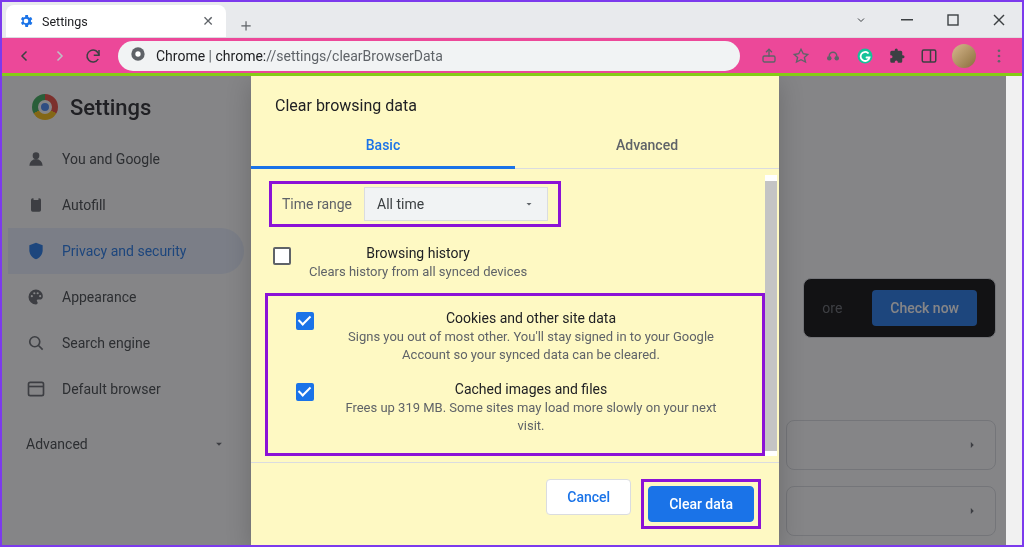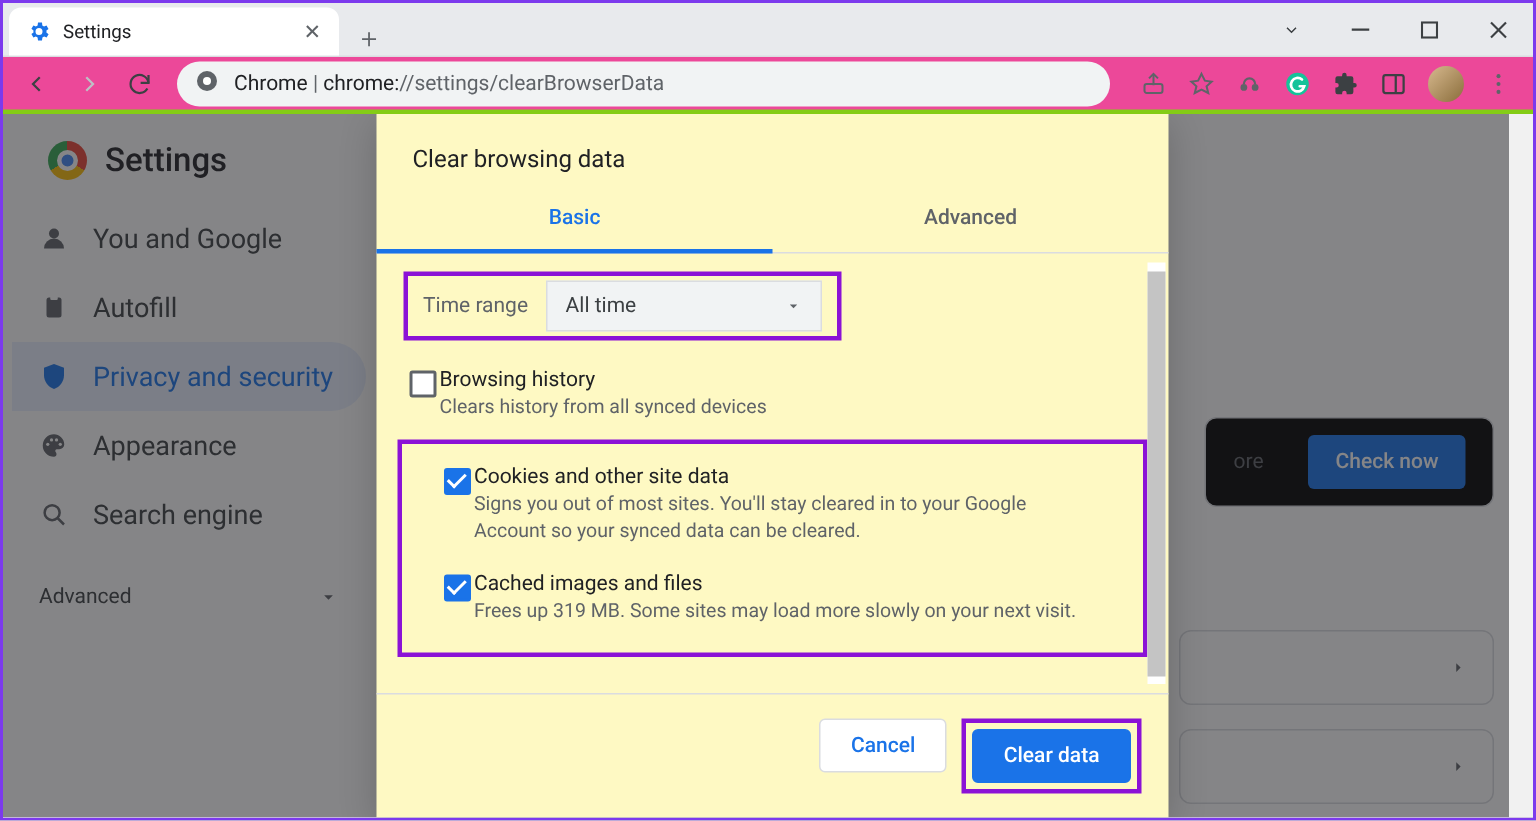--- a/index.html
+++ b/index.html
@@ -77,21 +77,21 @@
   }
 
   .sidebar {
     position: absolute; left: 6px; top: 60px; width: 236px;
     display: flex; flex-direction: column; gap: 0;
   }
   .side-item {
     display: flex; align-items: center; gap: 16px;
     height: 46px; padding: 0 18px;
     border-radius: 0 23px 23px 0;
-    font-size: 18px; color: #3c4043;
+    font-size: 14px; color: #3c4043;
   }
   .side-item.active { background: #e8f0fe; color: #1a73e8; }
   .side-item .ic { width: 20px; height: 20px; color: inherit; flex: none; display:flex; align-items:center; justify-content:center; }
   .advanced {
     display: flex; align-items: center; gap: 28px;
     padding: 0 18px; height: 40px; color: #3c4043;
     font-size: 14px; margin-top: 12px; justify-content: space-between;
   }
 
   
@@ -139,22 +139,23 @@
     padding: 0 10px; gap: 12px; width: 292px;
   }
   .time-label { font-size: 14px; color: #5f6368; }
   .time-select {
     flex: 1; height: 34px; border: 1px solid #dadce0; background: #f1f3f4;
     display: flex; align-items: center; justify-content: space-between;
     padding: 0 12px; font-size: 14px; color: #3c4043;
   }
 
   .option {
-    display: flex; align-items: flex-start; gap: 2px;
+    display: flex; align-items: flex-start; gap: 18px;
     padding: 8px 26px 8px 22px;
+    text-align: center;
   }
   .cbox {
     width: 18px; height: 18px; border: 2px solid #5f6368; border-radius: 2px;
     margin-top: 2px; flex: none; position: relative; background: #fff;
   }
   .cbox.checked { background: #1a73e8; border-color: #1a73e8; }
   .cbox.checked::after {
     content: ""; position: absolute; left: 3px; top: -1px; width: 5px; height: 10px;
     border: solid #fff; border-width: 0 2px 2px 0; transform: rotate(45deg);
   }
@@ -356,20 +357,29 @@
       </div>
       <div class="side-item">
         <span class="ic">
             <svg viewBox="0 0 24 24" width="20" height="20" fill="none" stroke="#5f6368" stroke-width="2">
               <circle cx="10.5" cy="10.5" r="6"></circle>
               <line x1="20" y1="20" x2="15" y2="15"></line>
             </svg>
           </span>
         <span>Search engine</span>
       </div>
+      <div class="side-item">
+        <span class="ic">
+            <svg viewBox="0 0 24 24" width="20" height="20" fill="none" stroke="#5f6368" stroke-width="2">
+              <rect x="3" y="4" width="18" height="16" rx="2"></rect>
+              <line x1="3" y1="9" x2="21" y2="9"></line>
+            </svg>
+          </span>
+        <span>Default browser</span>
+      </div>
       <div class="advanced">
         <span>Advanced</span>
         <svg width="14" height="14" viewBox="0 0 24 24" fill="#5f6368">
             <path d="m7 10 5 5 5-5Z"></path>
           </svg>
       </div>
     </div>
 
     <div class="right-card">
       <span>ore</span>
@@ -413,21 +423,21 @@
             <div class="opt-title">Browsing history</div>
             <div class="opt-desc">Clears history from all synced devices</div>
           </div>
         </div>
 
         <div class="hl-group">
           <div class="option">
             <div class="cbox checked"></div>
             <div>
               <div class="opt-title">Cookies and other site data</div>
-              <div class="opt-desc">Signs you out of most sites. You'll stay cleared in to your Google Account so your synced data can be cleared.</div>
+              <div class="opt-desc">Signs you out of most other. You'll stay signed in to your Google Account so your synced data can be cleared.</div>
             </div>
           </div>
           <div class="option">
             <div class="cbox checked"></div>
             <div>
               <div class="opt-title">Cached images and files</div>
               <div class="opt-desc">Frees up 319 MB. Some sites may load more slowly on your next visit.</div>
             </div>
           </div>
         </div>

